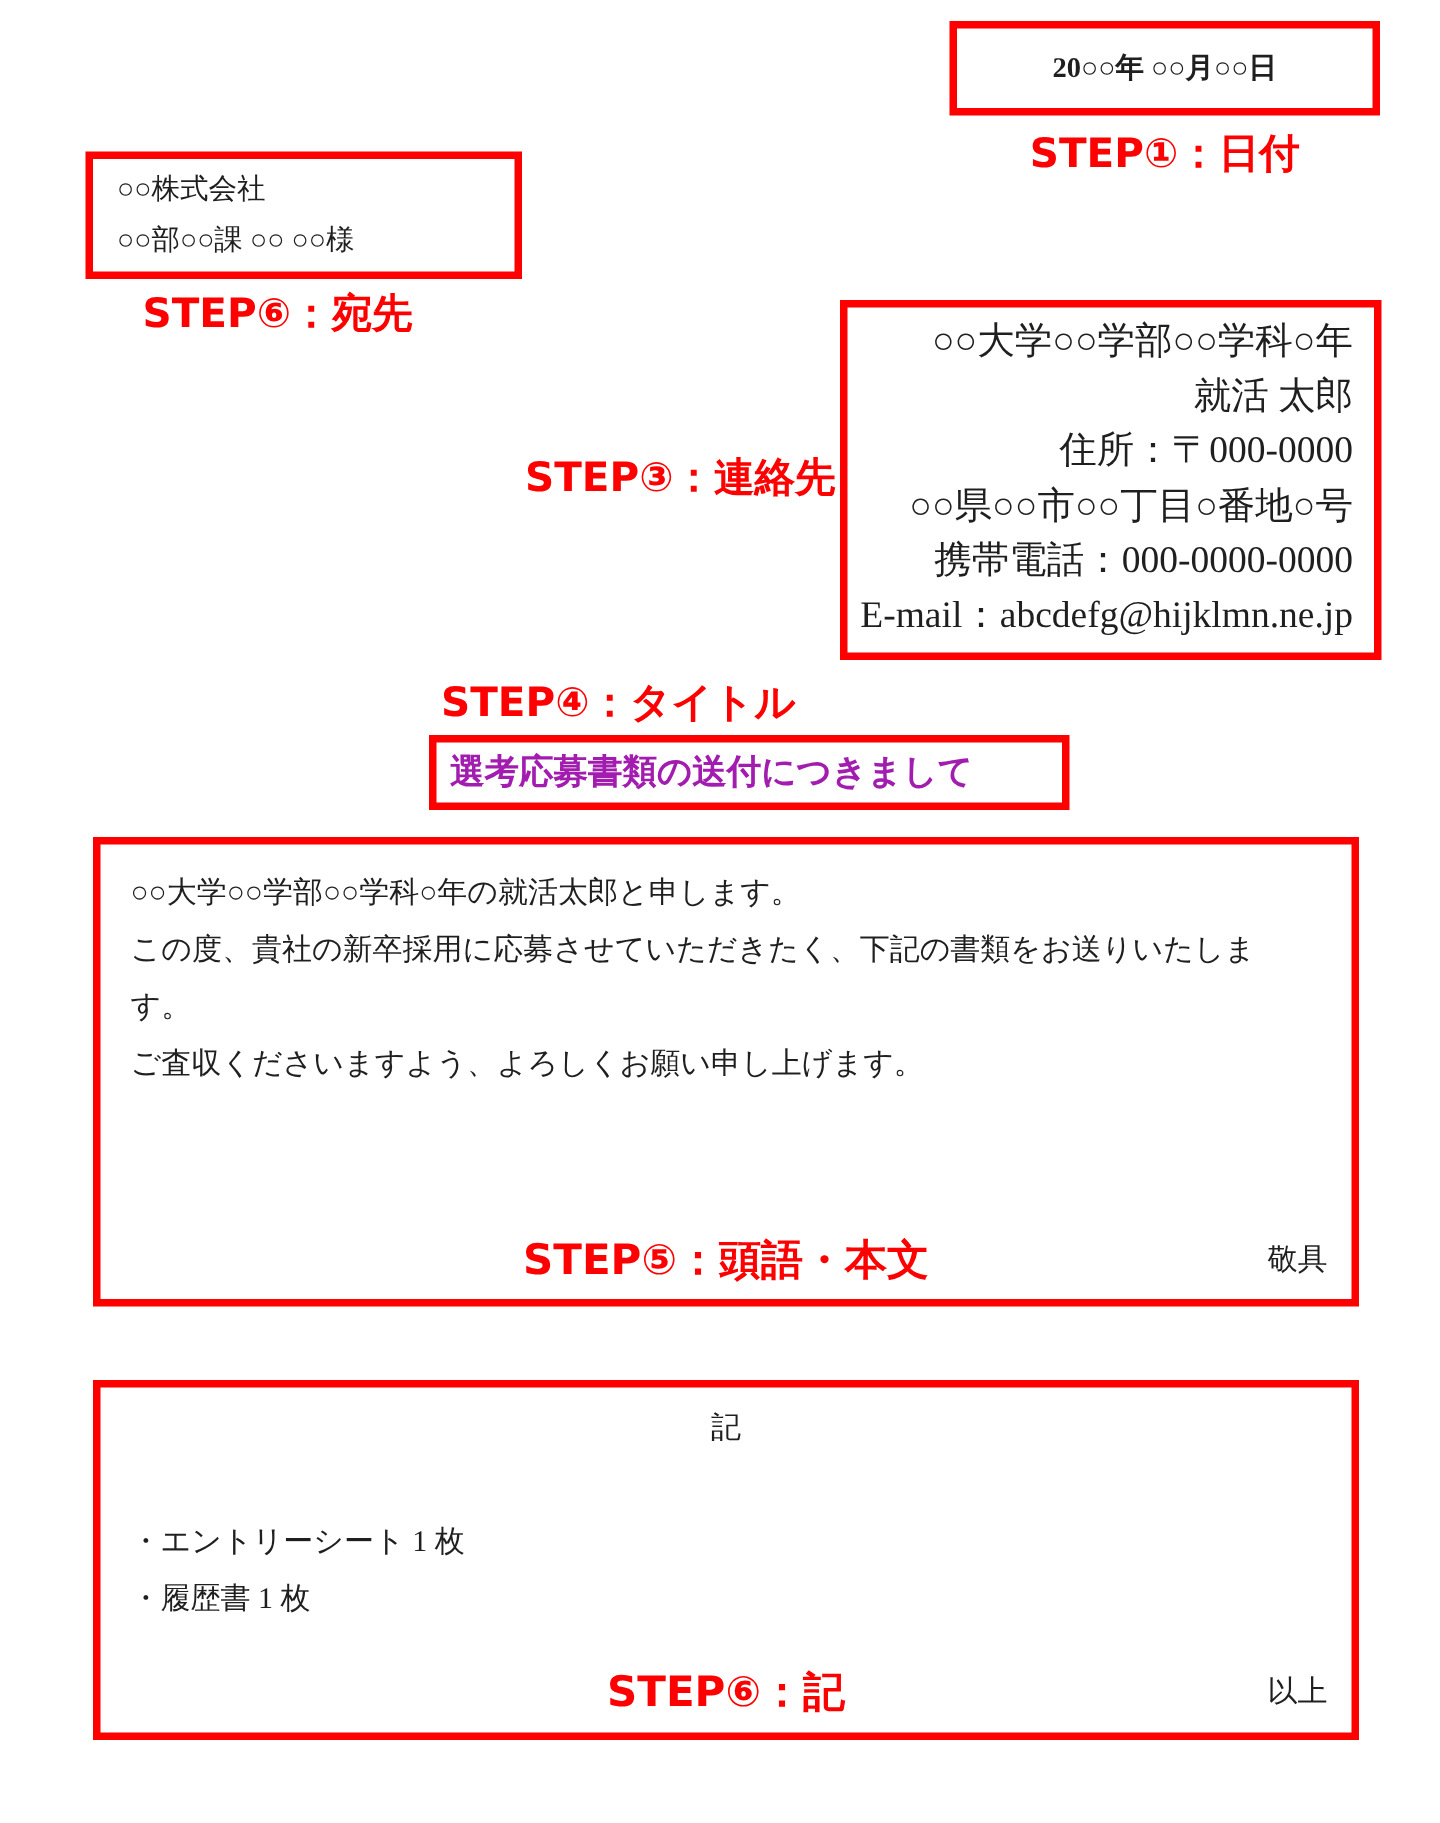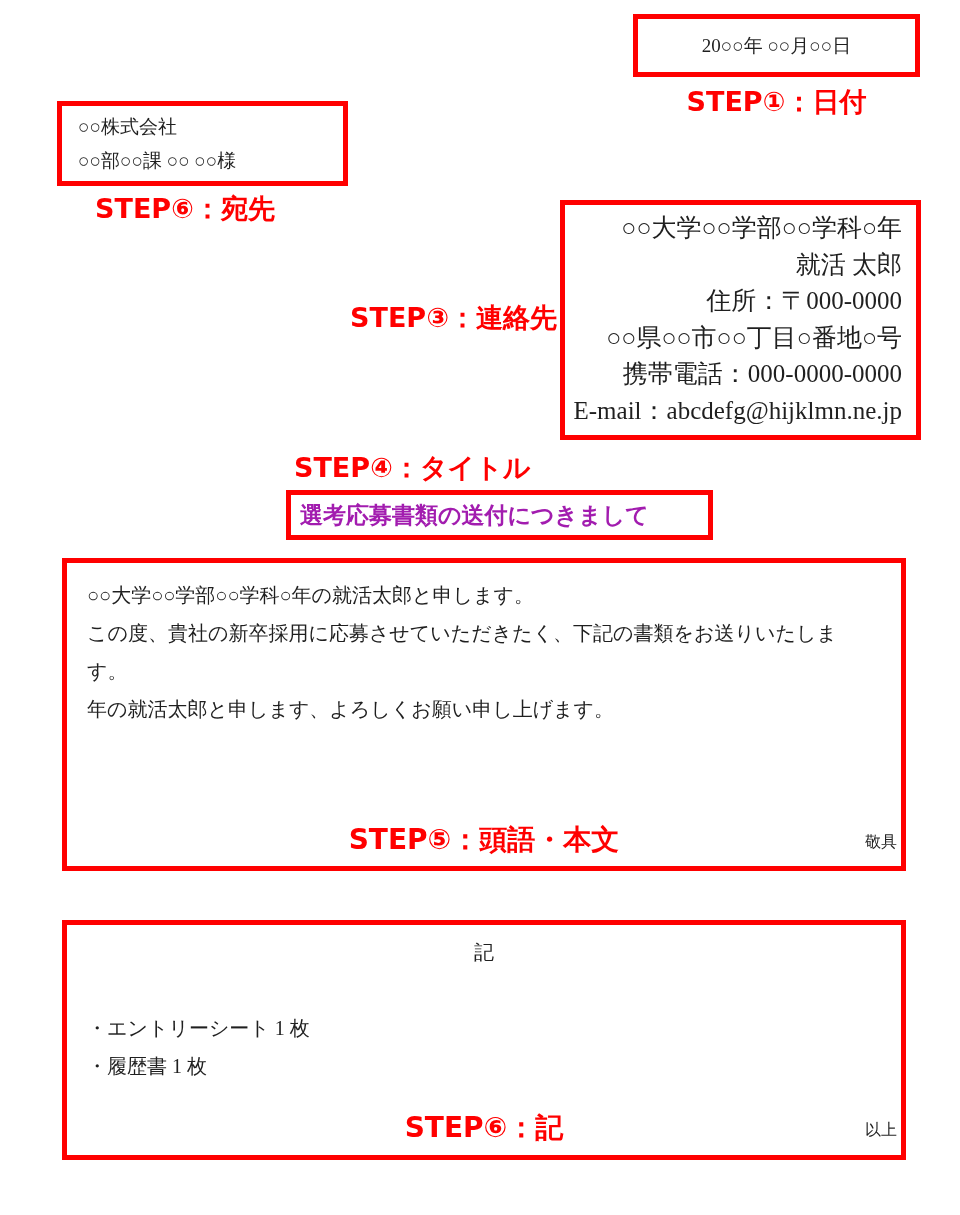--- a/index.html
+++ b/index.html
@@ -12,21 +12,21 @@
     color:var(--ink);
   }
   .box { position:absolute; border:5px solid var(--red); background:#fff; }
   .serif { font-family:"Liberation Serif","DejaVu Serif",serif; color:var(--ink); }
   .step-label {
     position:absolute; color:var(--red);
     font-family:"DejaVu Sans","Liberation Sans",sans-serif;
     font-weight:700; font-size:27px; white-space:nowrap;
   }
   
-  .date-box { left:633px; top:14px; width:287px; height:63px; }
+  .date-box { left:633px; top:14px; width:287px; height:63px;font-weight:bold; }
   .date-text { width:100%; height:53px; line-height:53px; text-align:center; font-size:19px; }
   .step1 { left:633px; top:84px; width:287px; text-align:center; }
   
   .recipient-box { left:57px; top:101px; width:291px; height:85px; padding:4px 0 0 16px; }
   .rec-line { font-size:19px; line-height:34px; white-space:nowrap; }
   .step2 { left:40px; top:191px; width:290px; text-align:center; }
   
   .contact-box { left:560px; top:200px; width:361px; height:240px; padding:5px 14px 0 0; text-align:right; }
   .contact-line { font-size:25px; line-height:36.5px; white-space:nowrap; }
   .step3 { right:403px; top:300px; }
@@ -39,21 +39,21 @@
   }
   
   .body-box { left:62px; top:558px; width:844px; height:313px; padding:13px 20px 0 20px; }
   .body-line { font-size:20px; line-height:38px; white-space:nowrap; }
   .box-footer { position:absolute; left:0; right:0; bottom:9px; height:34px; text-align:center; }
   .footer-step {
     color:var(--red); font-family:"DejaVu Sans","Liberation Sans",sans-serif;
     font-weight:700; font-size:28px; line-height:34px; white-space:nowrap;
   }
   .footer-closing {
-    position:absolute; right:4px; bottom:4px; font-size:16px;
+    position:absolute; right:16px; bottom:4px; font-size:20px;
     font-family:"Liberation Serif","DejaVu Serif",serif; color:var(--ink); white-space:nowrap;
   }
   
   .notes-box { left:62px; top:920px; width:844px; height:240px; padding:8px 20px 0 20px; }
   .notes-heading { font-size:20px; line-height:38px; text-align:center; }
   .notes-spacer { height:38px; }
   .notes-item { font-size:20px; line-height:38px; white-space:nowrap; }
   .notes-box .box-footer { bottom:10px; }
 </style>
 </head>
@@ -84,21 +84,21 @@
 
   <div class="step-label step4">STEP④：タイトル</div>
   <div class="box title-box">
     <div class="title-text">選考応募書類の送付につきまして</div>
   </div>
 
   <div class="box body-box">
     <div class="serif body-line">○○大学○○学部○○学科○年の就活太郎と申します。</div>
     <div class="serif body-line">この度、貴社の新卒採用に応募させていただきたく、下記の書類をお送りいたしま</div>
     <div class="serif body-line">す。</div>
-    <div class="serif body-line">年の就活太郎と申します、よろしくお願い申し上げます。</div>
+    <div class="serif body-line">ご査収くださいますよう、よろしくお願い申し上げます。</div>
     <div class="box-footer">
       <span class="footer-step">STEP⑤：頭語・本文</span>
       <span class="footer-closing">敬具</span>
     </div>
   </div>
 
   <div class="box notes-box">
     <div class="serif notes-heading">記</div>
     <div class="notes-spacer"></div>
     <div class="serif notes-item">・エントリーシート 1 枚</div>

